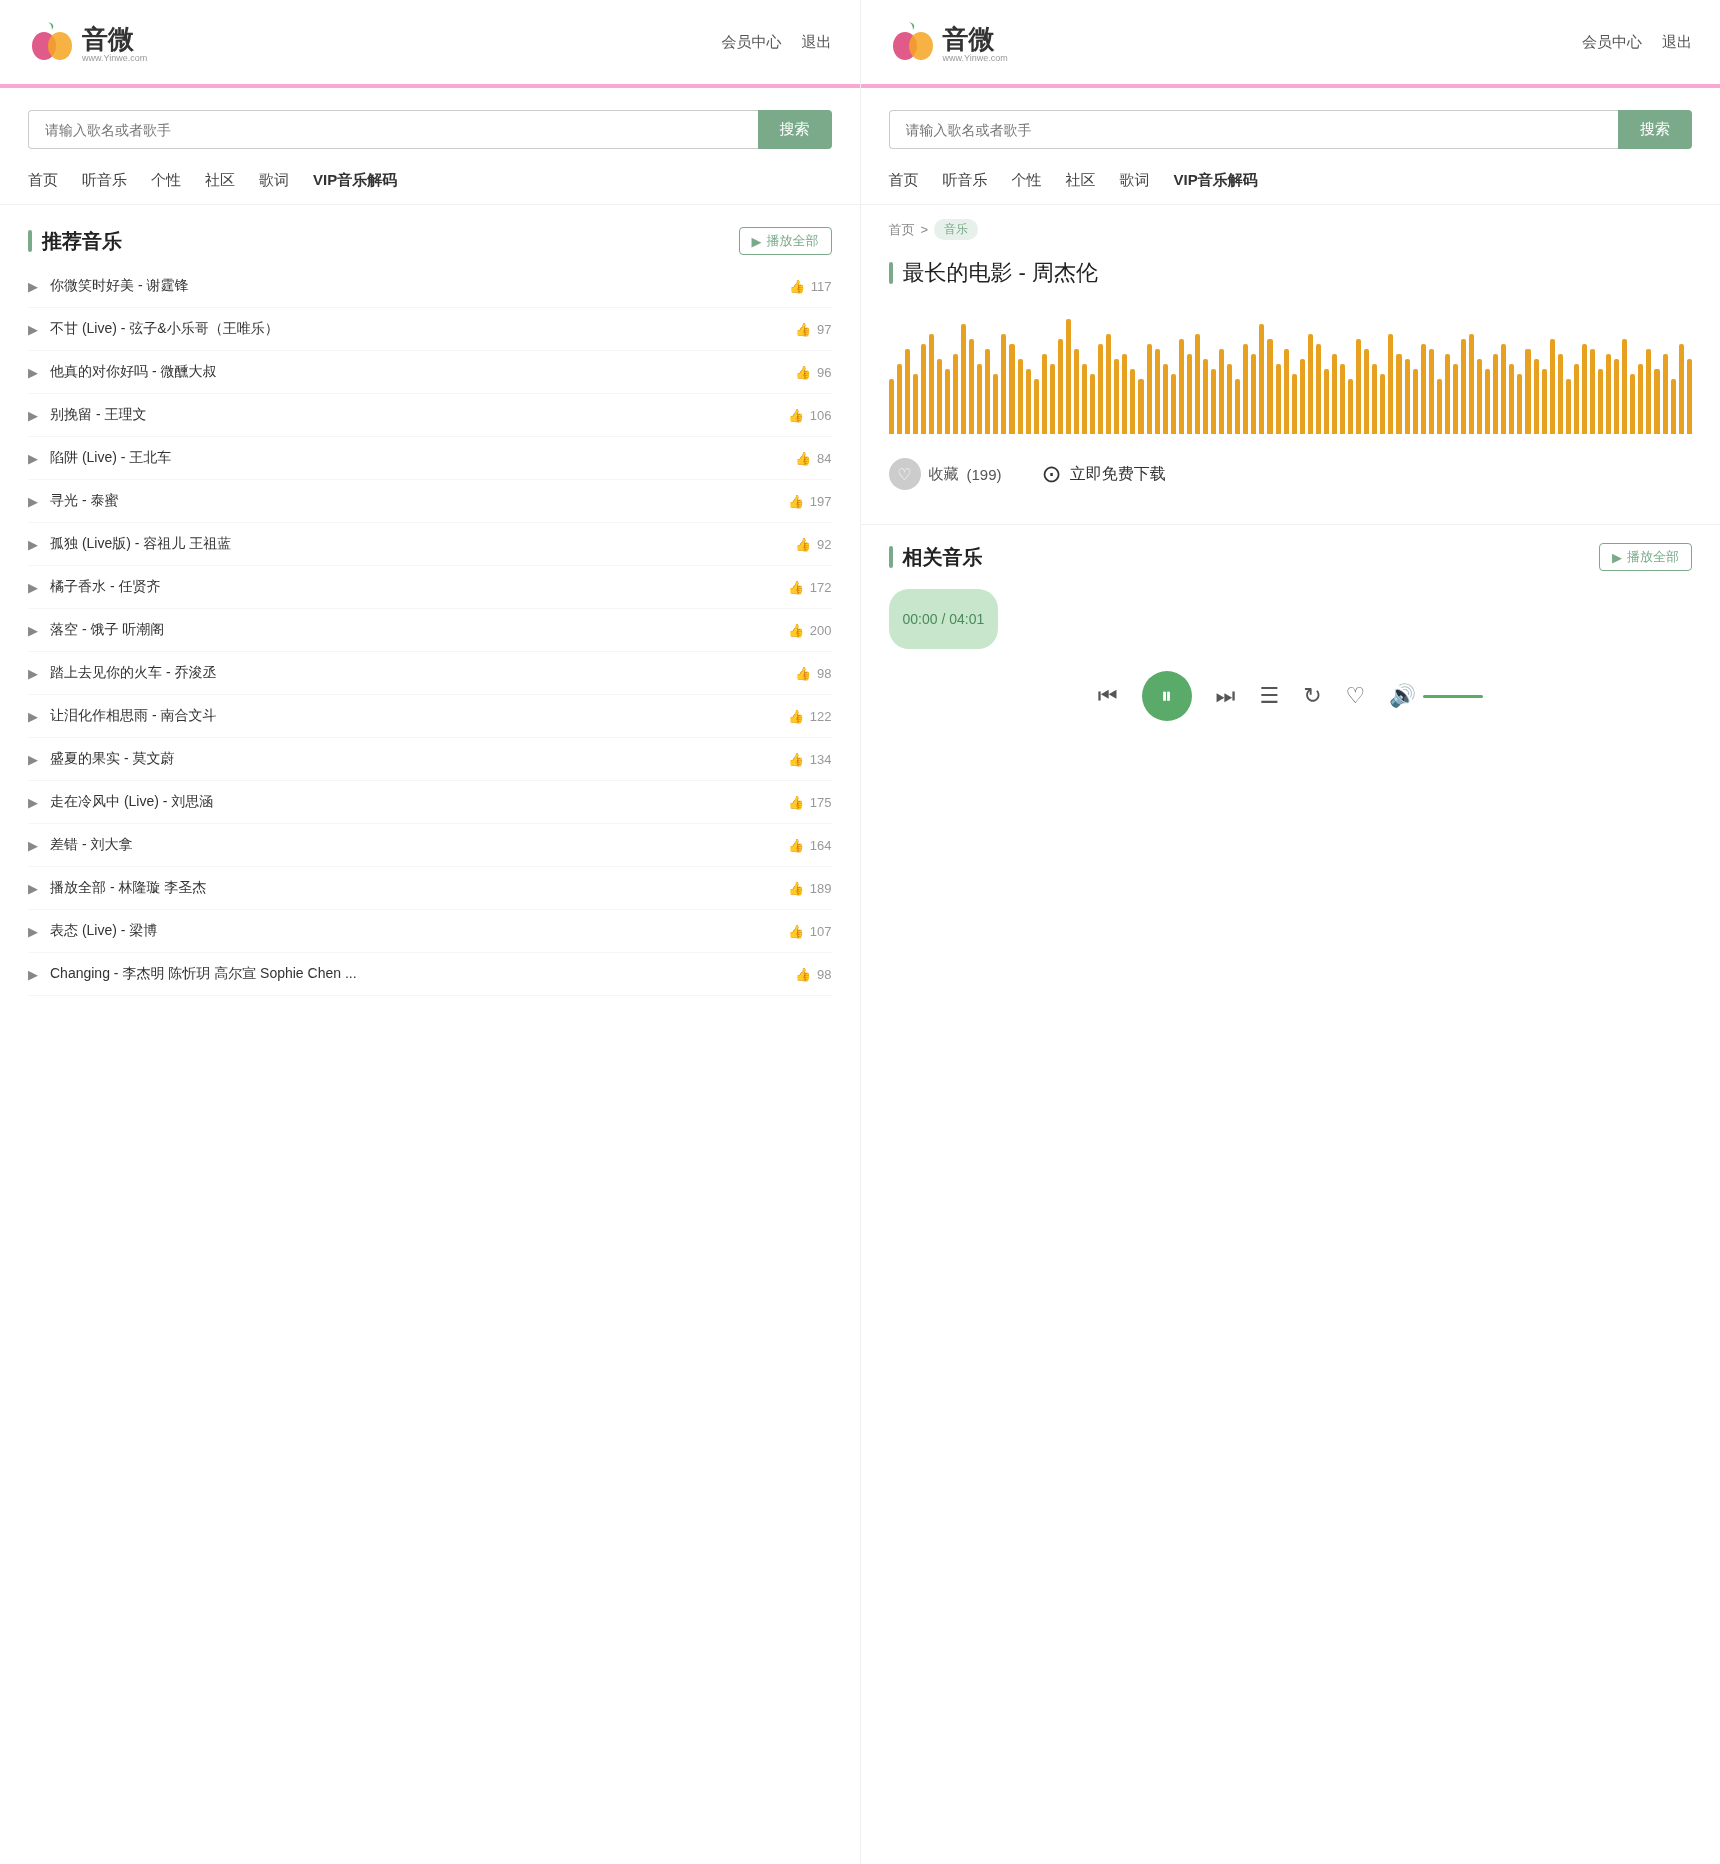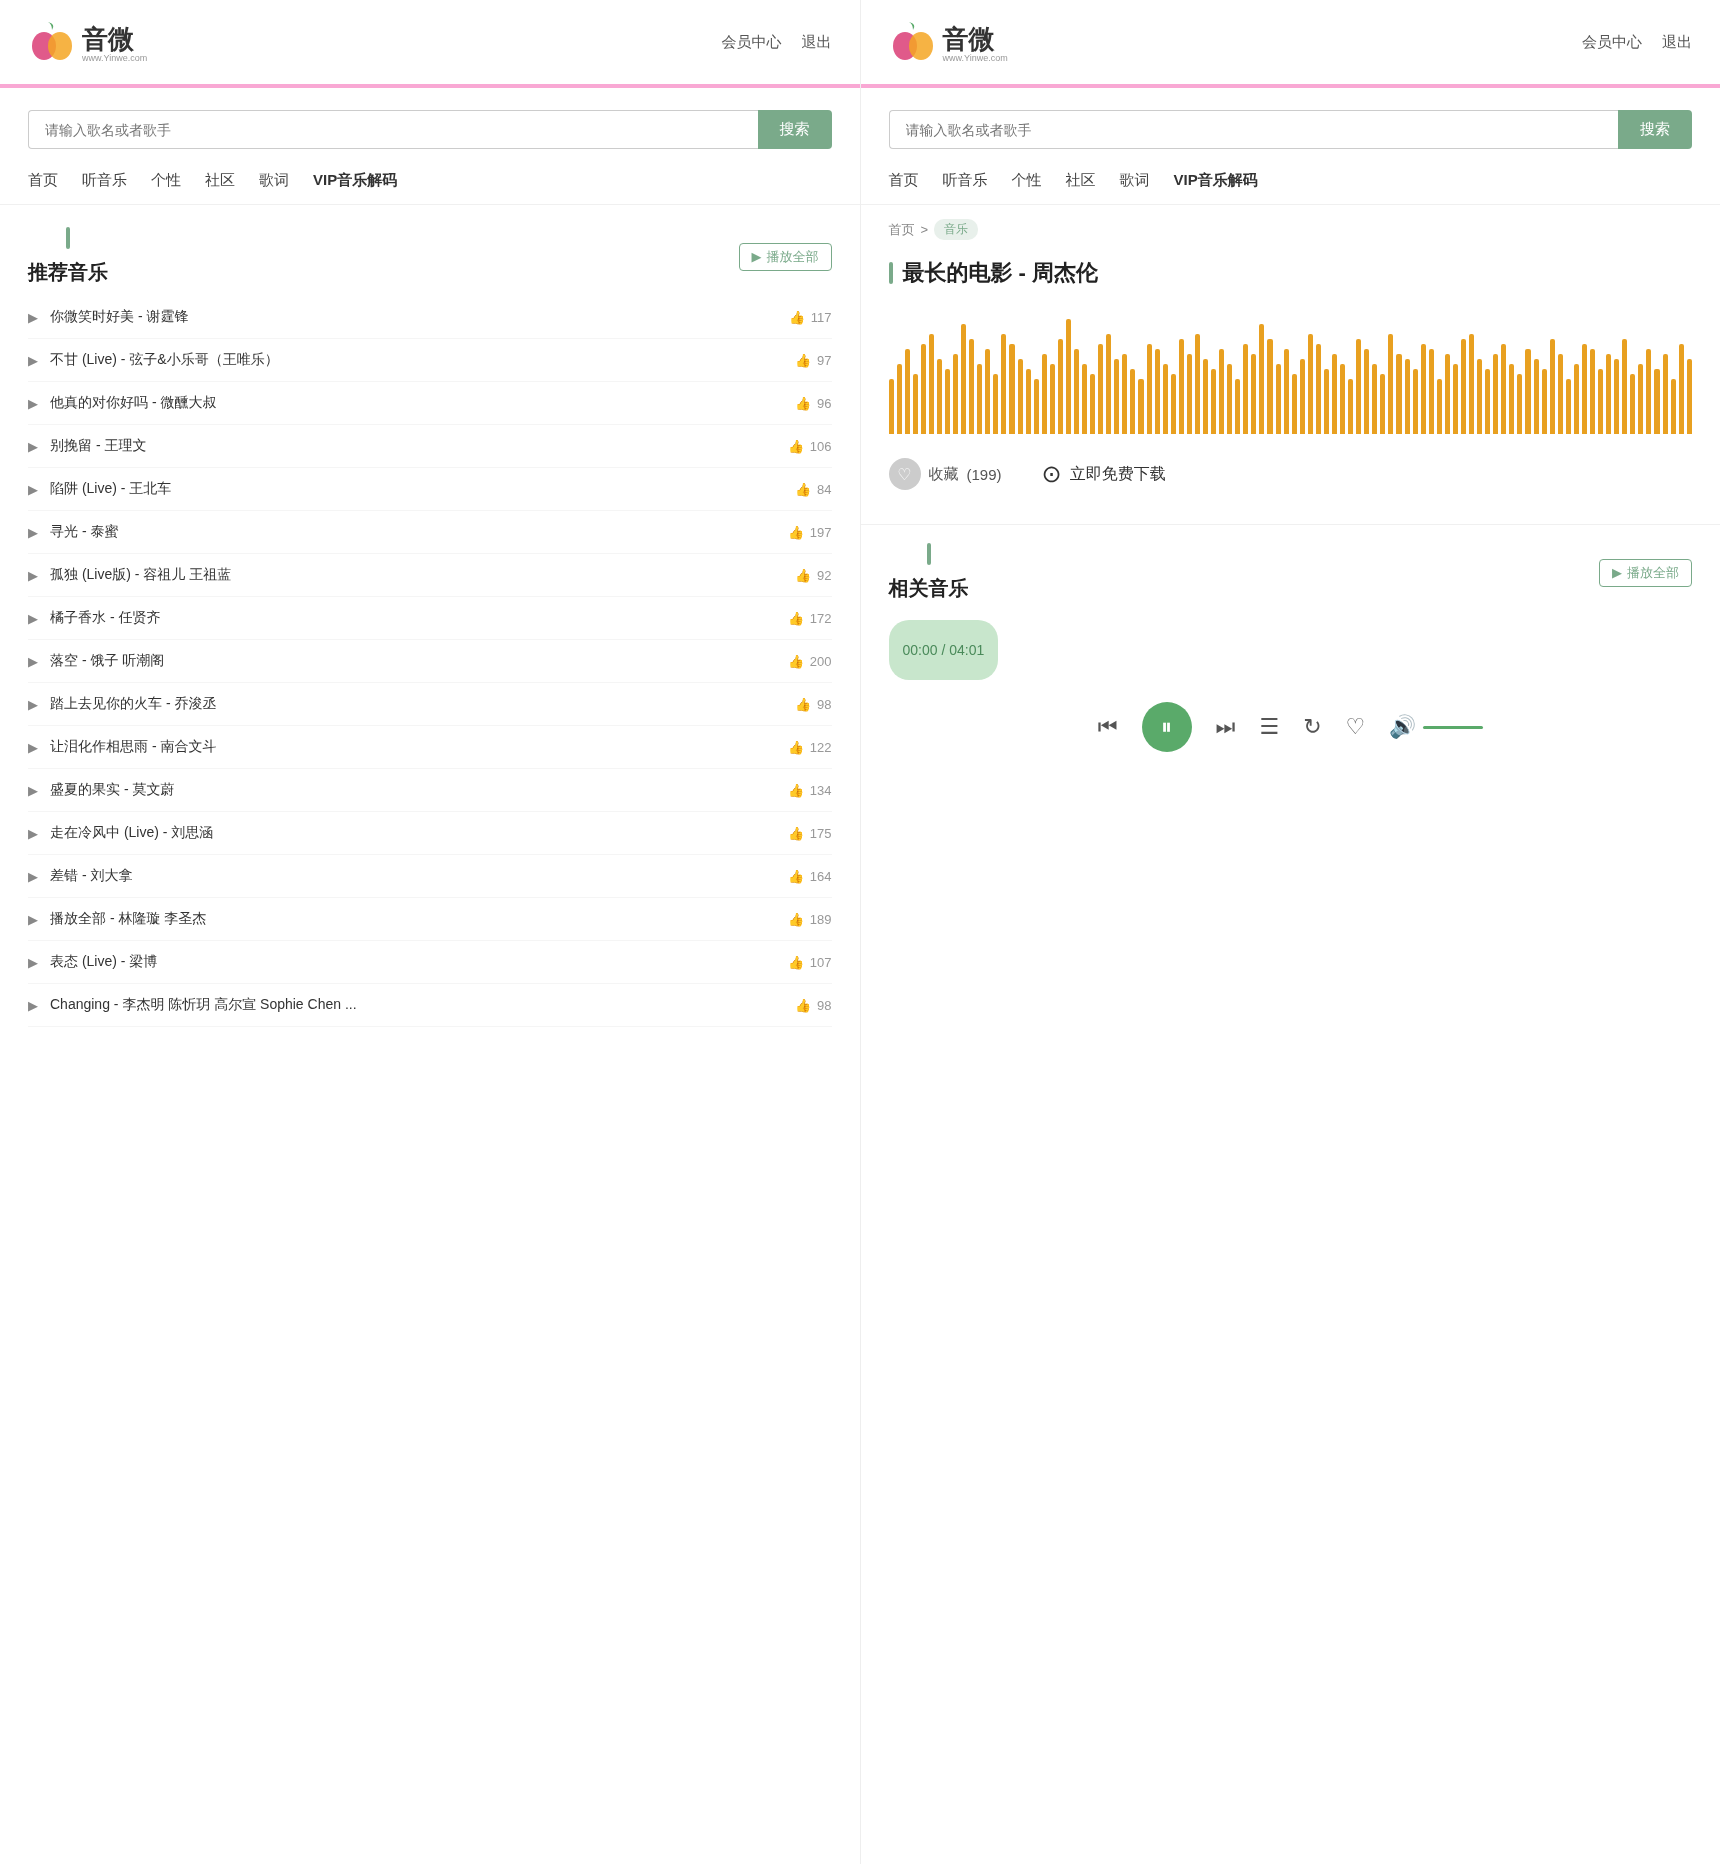--- a/index.html
+++ b/index.html
@@ -122,21 +122,20 @@
       padding: 22px 28px 10px 28px;
     }
 
     .section-title-text {
       display: flex;
       align-items: center;
       gap: 10px;
       font-size: 20px;
       font-weight: bold;
       color: #222;
-      flex-direction: column;
     }
 
     .section-title-bar {
       width: 4px;
       height: 22px;
       background: #7aaa8a;
       border-radius: 2px;
     }
 
     .play-all-btn {
@@ -207,21 +206,21 @@
       background: #e8f0eb;
       color: #7aaa8a;
       padding: 2px 10px;
       border-radius: 10px;
       font-size: 12px;
     }
 
     .song-detail-title {
       padding: 10px 28px 6px 28px;
       font-size: 22px;
-      font-weight: bold;
+      font-weight: normal;
       color: #222;
       display: flex;
       align-items: center;
       gap: 10px;
     }
 
     .song-detail-subtitle {
       padding: 6px 28px 14px 28px;
       font-size: 14px;
       color: #888;

